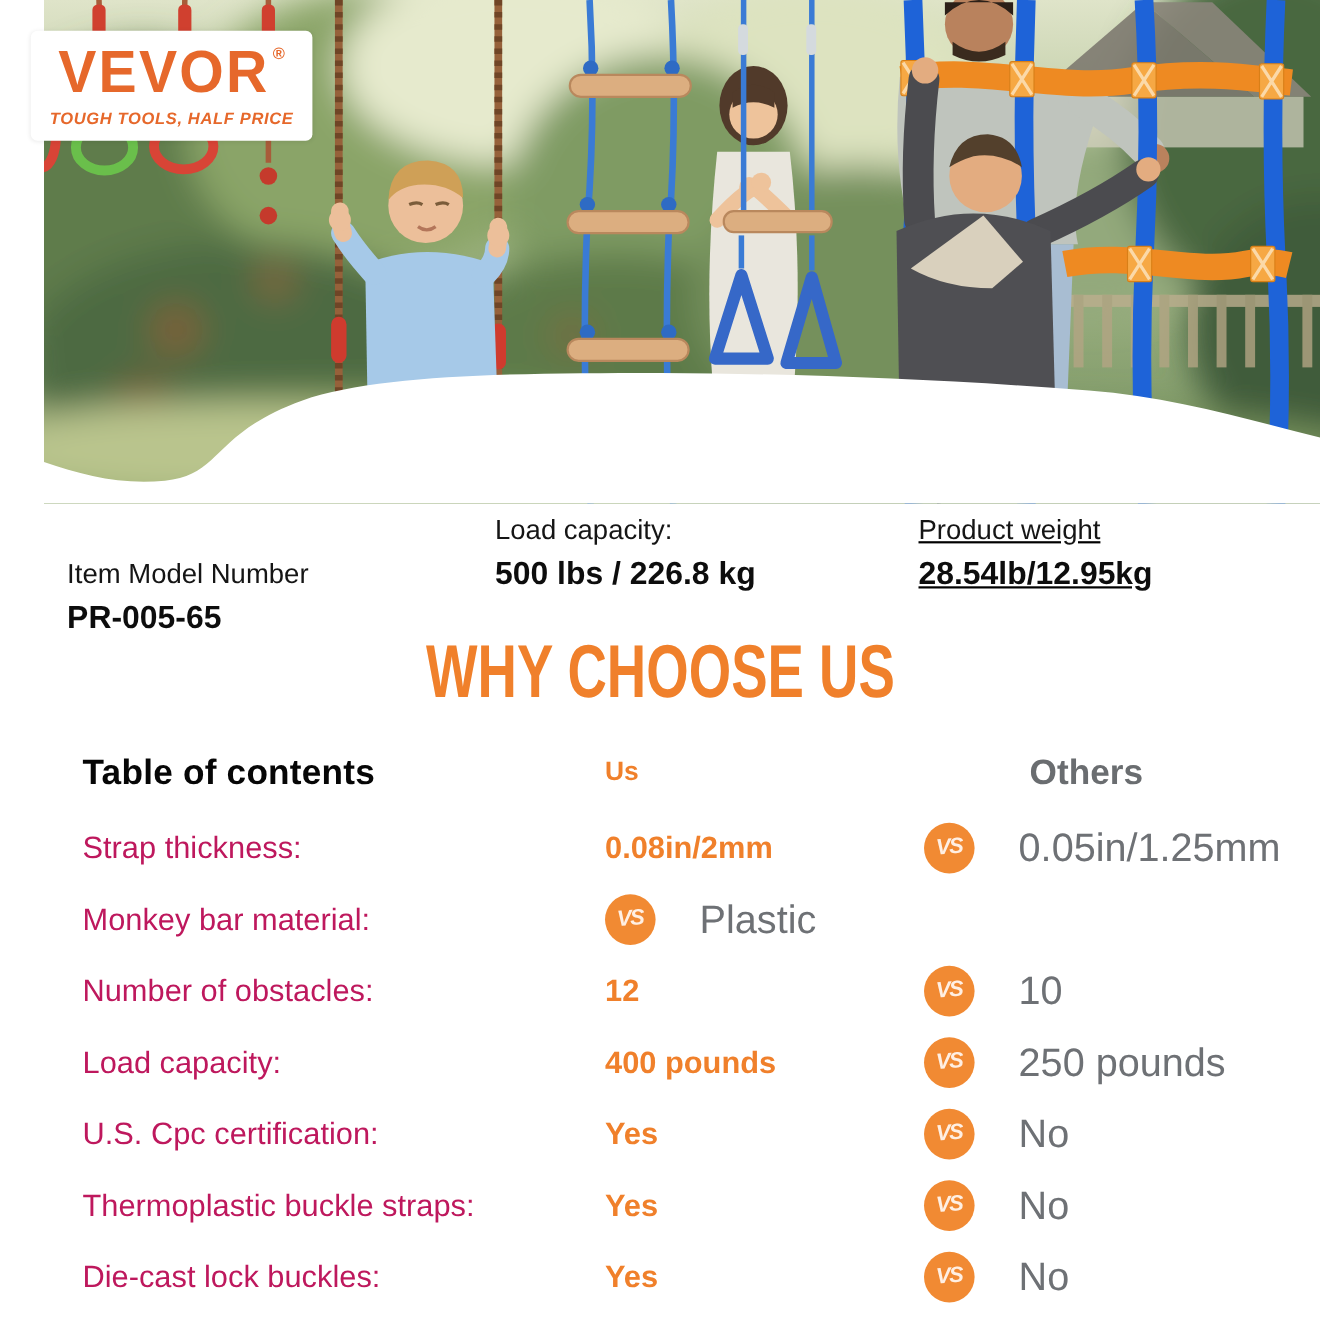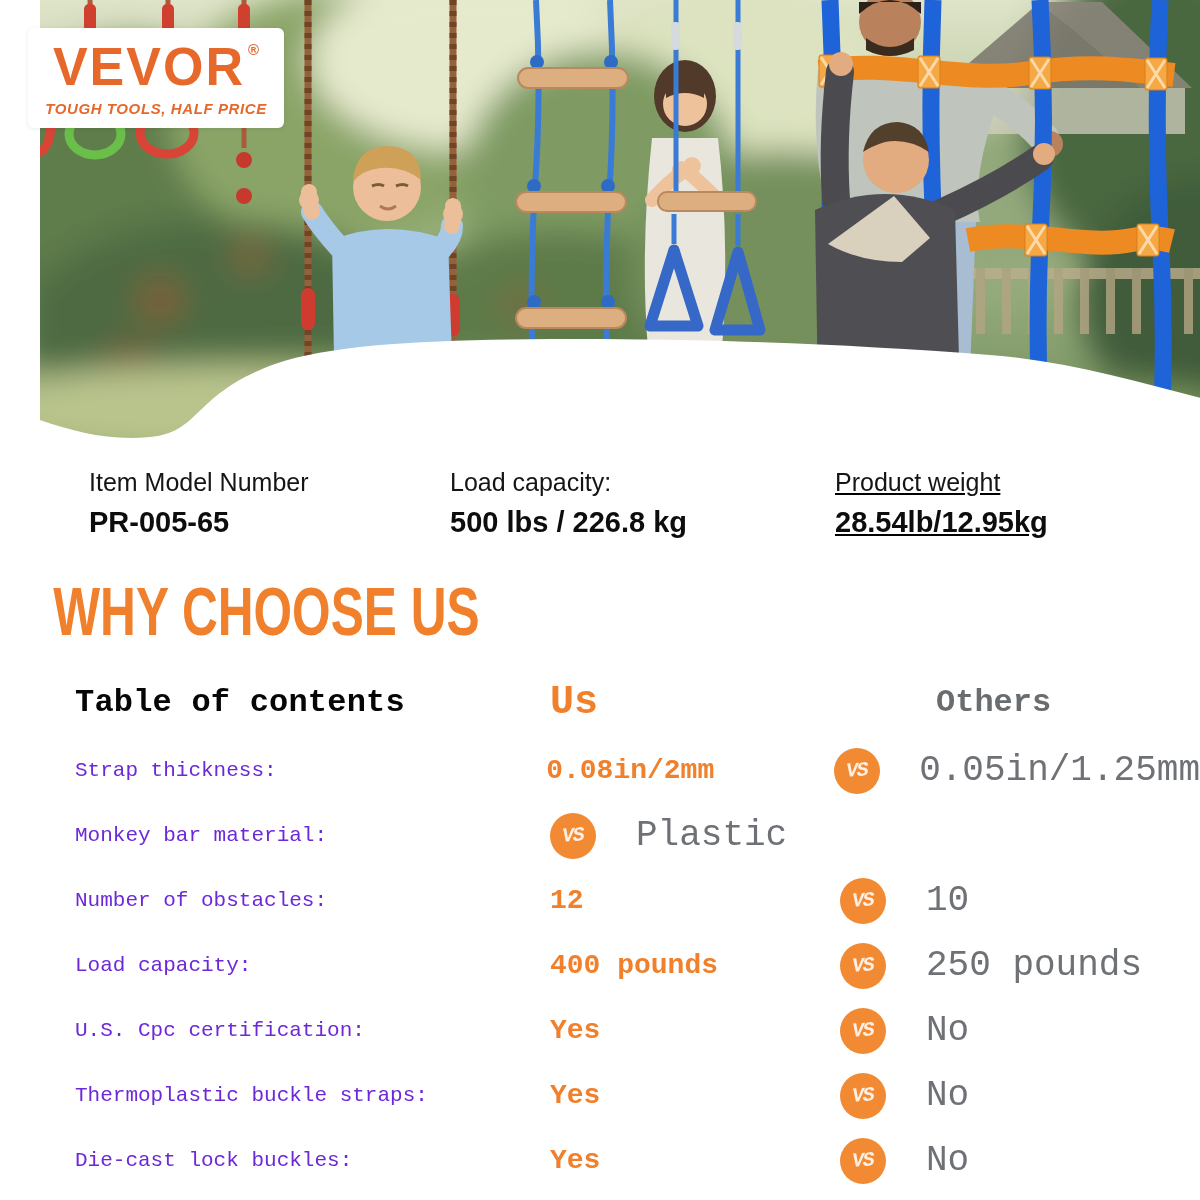--- a/index.html
+++ b/index.html
@@ -14,37 +14,37 @@
   .logo-line{line-height:1;display:flex;align-items:flex-start;}
   .logo-text{color:var(--brand);font-size:52px;font-weight:800;letter-spacing:2px;transform:scaleY(1.04);}
   .reg{color:var(--brand);font-size:15px;font-weight:700;margin-left:3px;margin-top:2px;}
   .tagline{color:var(--brand);font-size:15px;font-weight:700;letter-spacing:.6px;margin-top:8px;white-space:nowrap;font-style:italic;}
 
   
   .specs{position:relative;height:102px;}
   .spec{position:absolute;top:10px;}
   .spec-label{font-size:25px;color:#151515;}
   .spec-value{font-size:29px;font-weight:700;color:#0d0d0d;margin-top:9px;}
-  .spec-1{left:89px;} .spec-2{left:450px;} .spec-3{left:835px;text-decoration:underline;}
+  .spec-1{left:61px;margin-top:40px;} .spec-2{left:450px;} .spec-3{left:835px;text-decoration:underline;}
 
   
-  .section-title{margin:14px 0 0;height:76px;text-align:left;line-height:76px;}
+  .section-title{margin:14px 0 0;height:76px;text-align:center;line-height:76px;}
   .section-title span{display:inline-block;color:var(--accent);font-size:62px;font-weight:800;
     letter-spacing:0px;transform:scale(.8,1.1);transform-origin:center;white-space:nowrap;}
 
   
   .ctable{margin-top:28px;}
-  .trow{display:flex;align-items:center;height:65px;padding-left:75px;font-family:Liberation Mono, monospace;}
+  .trow{display:flex;align-items:center;height:65px;padding-left:75px;}
   .thead{height:48px;margin-bottom:12px;}
-  .c-feature{width:475px;font-size:21px;color:#6d28d9;}
+  .c-feature{width:475px;font-size:28px;color:#be185d;}
   .c-us{width:290px;font-size:28px;font-weight:700;color:var(--accent);}
   .c-vs{width:86px;display:flex;}
   .c-others{font-size:36px;color:var(--othersGray);}
   .th-feature{font-size:32px;font-weight:700;color:#060606;letter-spacing:.2px;}
-  .th-us{font-size:40px;font-weight:700;color:var(--accent);}
+  .th-us{font-size:24px;font-weight:700;color:var(--accent);}
   .th-others{font-size:32px;font-weight:700;color:#6a6d70;padding-left:10px;}
   .vs-badge{width:46px;height:46px;border-radius:50%;background:var(--vsOrange);
     display:flex;align-items:center;justify-content:center;}
   .vs-badge span{color:rgba(255,244,234,.96);font-size:20px;font-weight:800;font-style:italic;
     letter-spacing:-1.5px;transform:rotate(-4deg);}
 </style>
 </head>
 <body>
 
 <div class="page">

